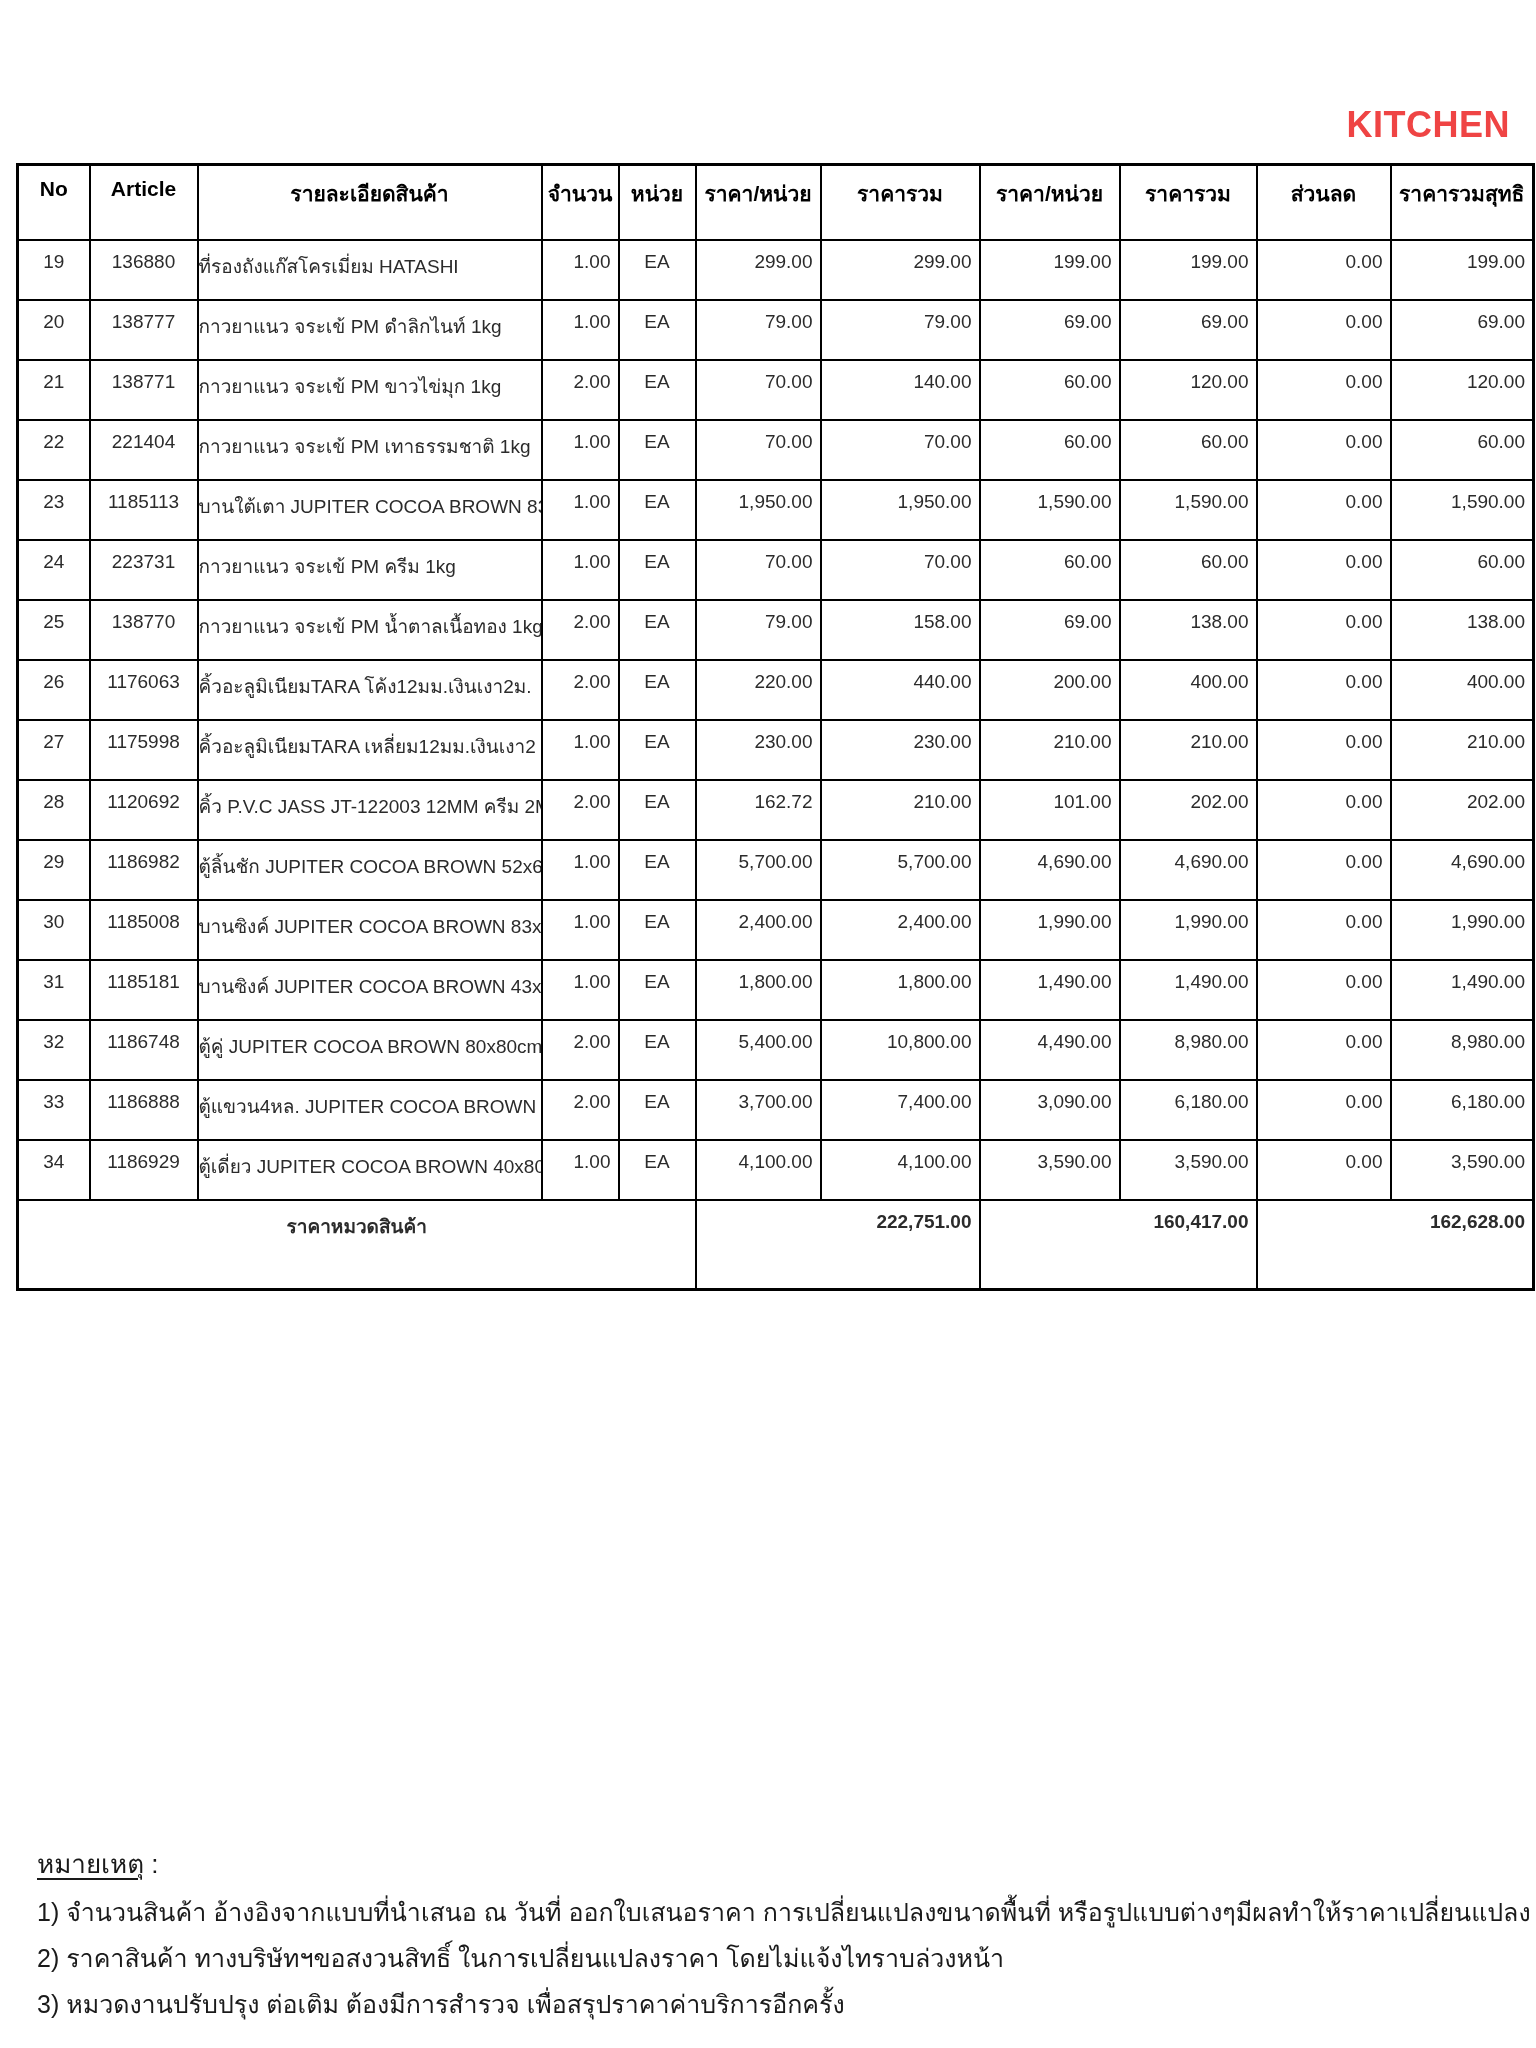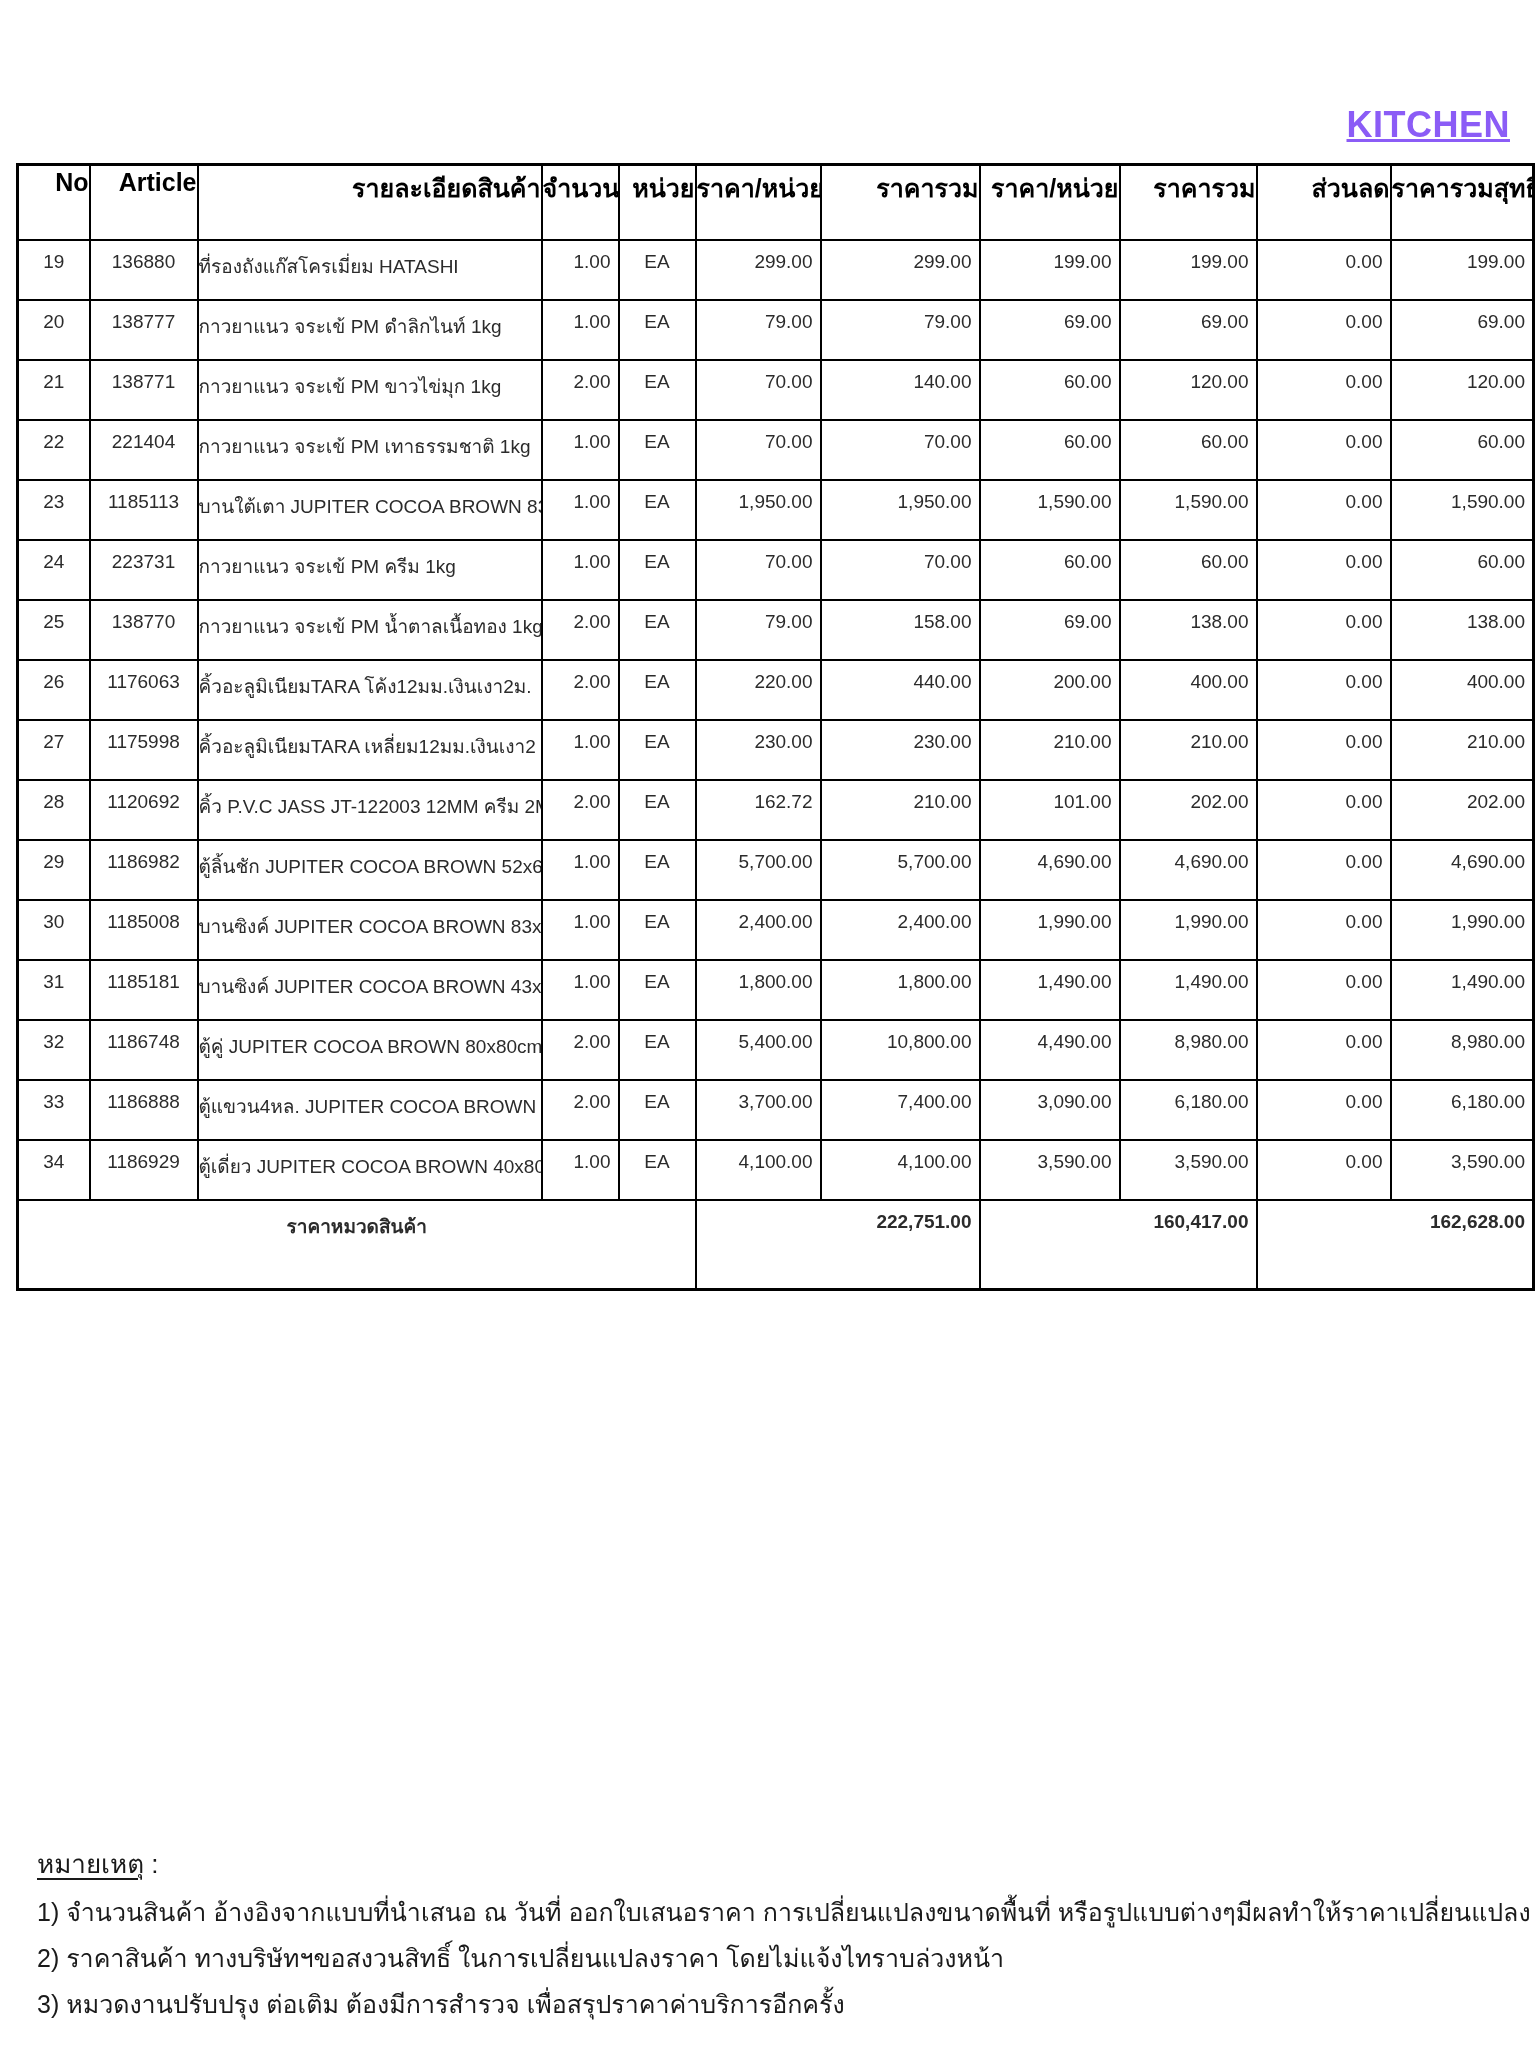--- a/index.html
+++ b/index.html
@@ -9,45 +9,44 @@
     position: relative;
     font-family: "Liberation Sans", "DejaVu Sans", sans-serif;
     color: #1a1a1a;
   }
   .page-title {
     position: absolute;
     top: 104px; right: 26px;
     font-size: 36px;
     font-weight: bold;
     letter-spacing: 0.5px;
-    color: #8b5cf6;
-    text-decoration: underline;
+    color: #ef4444;
   }
   table.items {
     position: absolute;
     left: 16px; top: 163px;
     width: 1516px;
     border-collapse: collapse;
     table-layout: fixed;
     border: 3px solid #000;
   }
   table.items th, table.items td {
     border: 2px solid #000;
     vertical-align: top;
     overflow: hidden;
     white-space: nowrap;
   }
   table.items thead tr { height: 75px; }
   table.items tbody tr { height: 60px; }
   table.items tfoot tr { height: 90px; }
   table.items th {
-    font-size: 25px;
+    font-size: 21px;
     font-weight: bold;
-    text-align: right;
-    padding-top: 2px;
+    text-align: center;
+    padding-top: 11px;
     color: #000;
   }
   table.items td {
     font-size: 19px;
     padding-top: 10px;
     color: #2b2b2b;
   }
   td.c-no     { text-align: center; }
   td.c-article{ text-align: center; }
   td.c-desc   { text-align: left; padding-top: 7px; }

